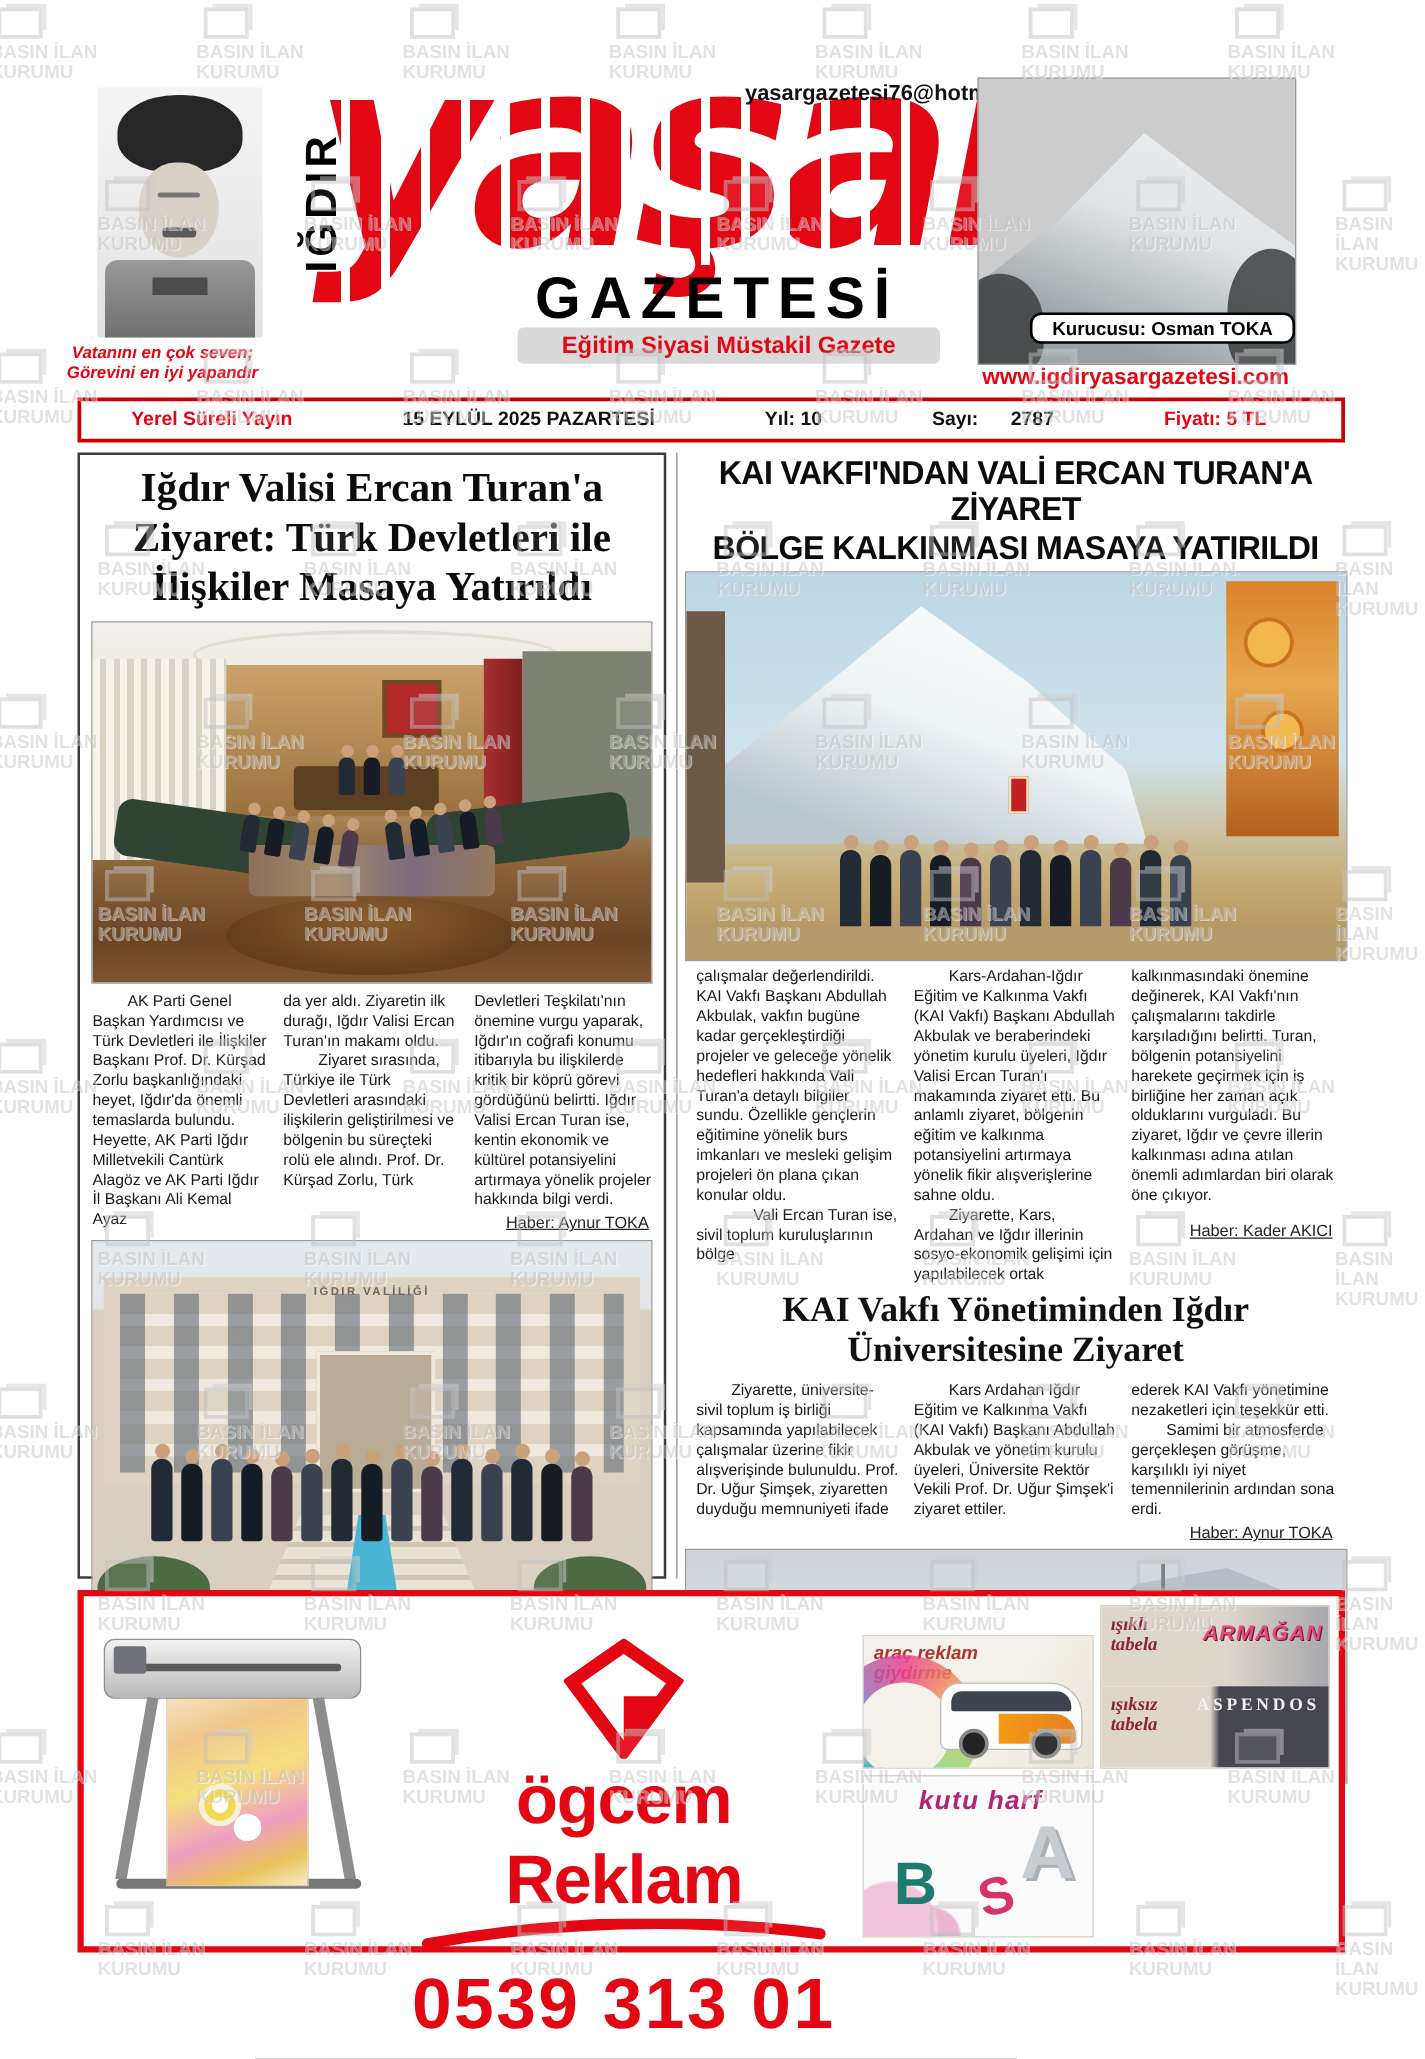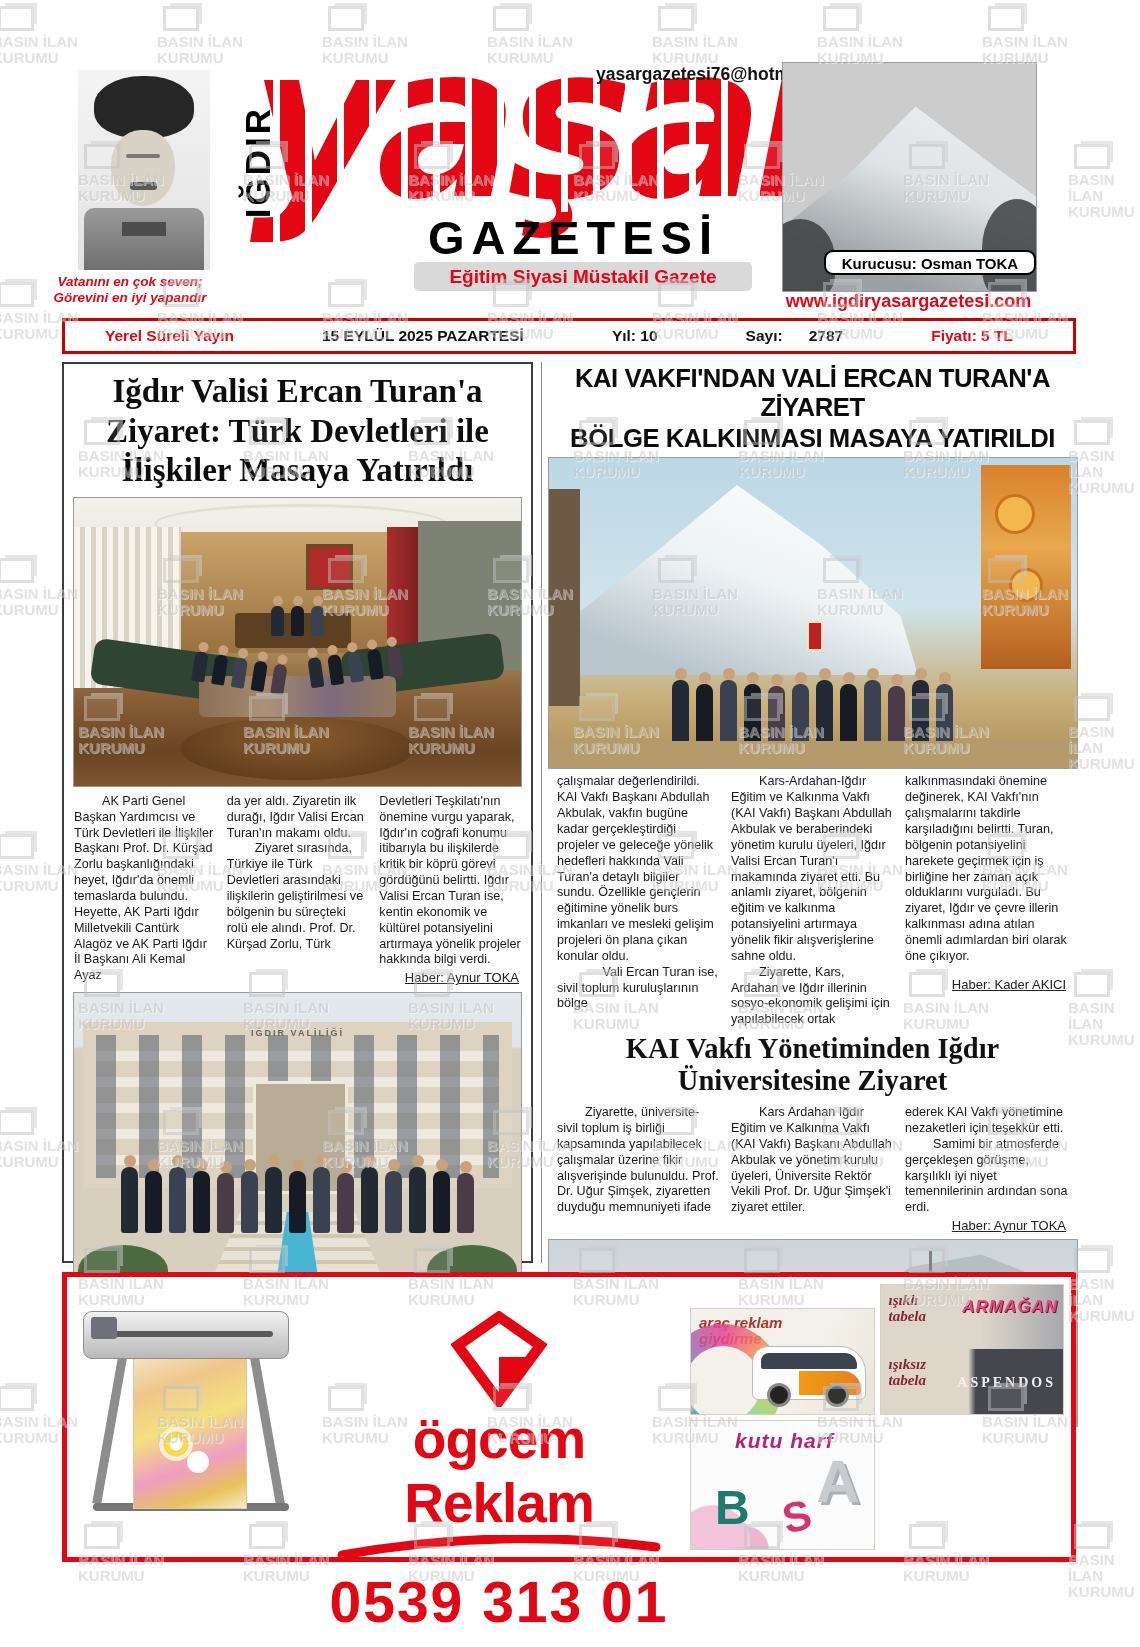--- a/index.html
+++ b/index.html
@@ -141,21 +141,21 @@
   .van-win{position:absolute;left:8px;top:6px;width:96px;height:16px;background:#3c4450;border-radius:8px 12px 2px 2px;}
   .van-stripe{position:absolute;left:46px;top:24px;width:62px;height:24px;background:linear-gradient(100deg,#f39c12,#e67e22);border-radius:0 18px 4px 0;}
   .wheel{position:absolute;bottom:-8px;width:18px;height:18px;background:#222;border-radius:50%;border:3px solid #888;}
   .w1{left:14px;} .w2{right:16px;}
 
   .ad-tab{display:grid;grid-template-rows:1fr 1fr;}
   .tab-top{position:relative;background:linear-gradient(90deg,#ddd6ca 55%,#a7a7ad);}
   .tab-bot{position:relative;background:linear-gradient(90deg,#ded6c8 48%,#46464e 52%);}
   .tab-label{position:absolute;left:8px;top:8px;font-style:italic;font-weight:bold;font-size:15px;line-height:1.05;color:#8c2332;white-space:pre-line;font-family:"Liberation Serif",serif;}
   .brand1{position:absolute;right:5px;top:12px;font-size:17px;font-weight:800;font-style:italic;color:#e8467c;text-shadow:1px 1px 0 #5d1d35;letter-spacing:1px;}
-  .brand2{position:absolute;right:7px;top:26px;font-size:14px;font-weight:bold;color:#f2f2f2;letter-spacing:3px;font-family:"Liberation Serif",serif;}
+  .brand2{position:absolute;right:7px;top:8px;font-size:14px;font-weight:bold;color:#f2f2f2;letter-spacing:3px;font-family:"Liberation Serif",serif;}
 
   .ad-flags{background:linear-gradient(180deg,#f3f7fa 0%,#dfeaf1 55%,#c2d7e2 100%);}
   .flag-label{position:absolute;left:8px;top:18px;font-style:italic;font-weight:bold;font-size:16px;line-height:1.1;color:#1d1d1d;white-space:pre-line;font-family:"Liberation Serif",serif;}
   .flag{position:absolute;bottom:4px;width:26px;height:108px;background:linear-gradient(#d81f26,#b3151b);border-radius:48% 48% 42% 42%;}
   .flag i{position:absolute;left:4px;top:10px;width:18px;height:88px;writing-mode:vertical-rl;transform:rotate(180deg);font-size:8px;font-style:italic;font-weight:bold;color:#fff;font-family:"Liberation Serif",serif;text-align:center;font-style:italic;}
   .f1{left:74px;transform:rotate(3deg);} .f2{left:110px;transform:rotate(2deg);} .f3{left:146px;transform:rotate(5deg);}
 
   .ad-kutu{background:radial-gradient(circle at 12% 95%,#f2c4da 0 18%,transparent 19%),radial-gradient(circle at 30% 100%,#eab0cd 0 12%,transparent 13%),#fbfbfb;}
   .kutu-label{position:absolute;left:44px;top:8px;font-size:21px;font-weight:700;font-style:italic;color:#b0257a;letter-spacing:1px;}
   .kl-b{position:absolute;left:24px;bottom:14px;font-size:48px;font-weight:800;color:#1d7a6f;}

